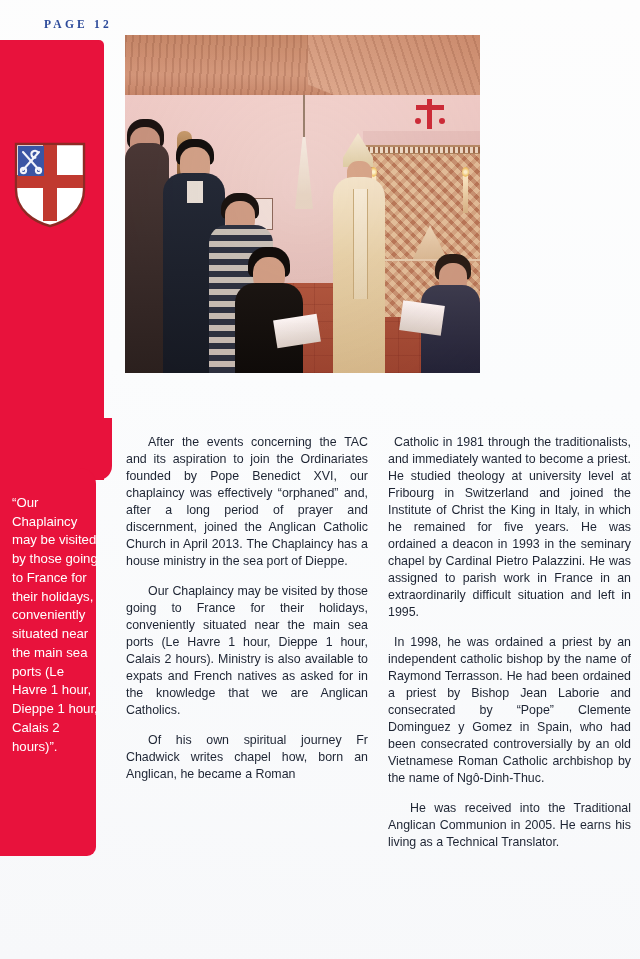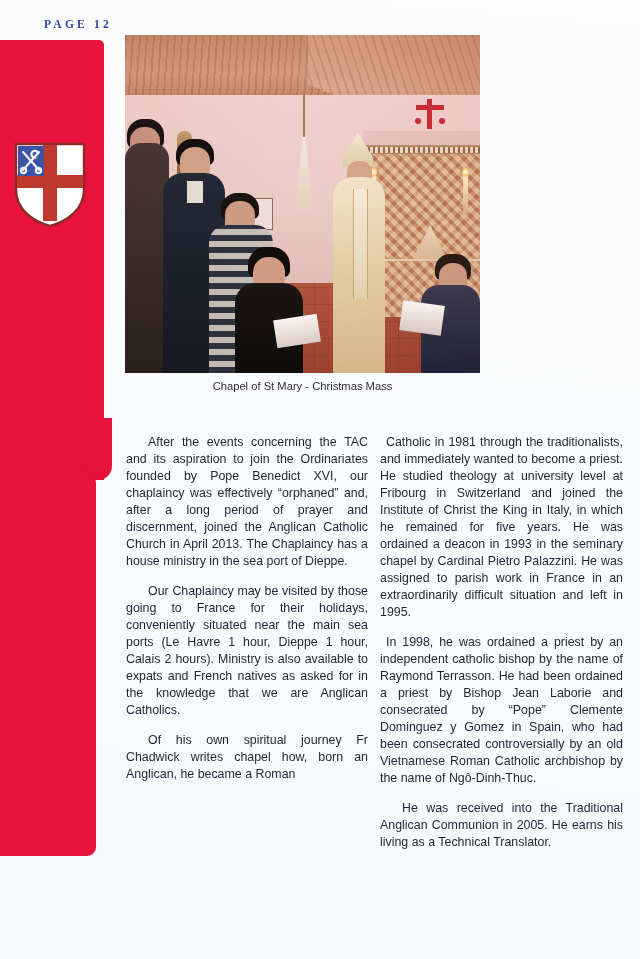--- a/index.html
+++ b/index.html
@@ -306,21 +306,21 @@
     position: absolute;
     top: 434px;
     font-size: 12.4px;
     line-height: 1.37;
     color: #1d2433;
     text-align: justify;
   }
   .col p { margin: 0 0 13px 0; text-indent: 22px; }
   .col p.noindent { text-indent: 6px; }
   .col-left  { left: 126px; width: 242px; }
-  .col-right { left: 380px; width: 243px; }
+  .col-right { left: 388px; width: 243px; }
 </style>
 </head>
 <body>
 
 <div class="page">
 
   <div class="page-header">PAGE 12</div>
 
   <div class="red-banner"></div>
   <div class="red-banner-notch"></div>
@@ -335,20 +335,21 @@
       <g stroke="#f2f4fb" stroke-width="2.1" fill="none" stroke-linecap="round">
         <line x1="9" y1="10" x2="25" y2="28"></line>
         <line x1="25" y1="10" x2="9" y2="28"></line>
         <circle cx="9.5" cy="28.5" r="2.6"></circle>
         <circle cx="24.5" cy="28.5" r="2.6"></circle>
         <path d="M24 11 a3.4 3.4 0 1 0 -2.6 4.6"></path>
       </g>
     </svg>
   </div>
 
+  <div class="pull-quote">“Our Chaplaincy may be visited by those going to France for their holidays, conveniently situated near the main sea ports (Le Havre 1 hour, Dieppe 1 hour, Calais 2 hours)”.</div>
 
   <div class="photo-frame">
     <div class="photo-inner">
       <div class="ph-ceiling"></div>
       <div class="ph-ceiling2"></div>
       <div class="ph-wall"></div>
       <div class="ph-wall-right"></div>
       <div class="ph-floor"></div>
       <div class="ph-statue"></div>
       <div class="ph-pic"></div>
@@ -389,21 +390,20 @@
       <div class="ph-p4"></div>
       <div class="ph-book-l"></div>
       <div class="ph-p5-hair"></div>
       <div class="ph-p5-head"></div>
       <div class="ph-p5"></div>
       <div class="ph-book-r"></div>
       <div class="ph-haze"></div>
     </div>
   </div>
 
-  <div class="photo-caption">Chapel of St Mary - Christmas Mass</div>
 
   <div class="col col-left">
     <p>After the events concerning the TAC and its aspiration to join the Ordinariates founded by Pope Benedict XVI, our chaplaincy was effectively “orphaned” and, after a long period of prayer and discernment, joined the Anglican Catholic Church in April 2013. The Chaplaincy has a house ministry in the sea port of Dieppe.</p>
     <p>Our Chaplaincy may be visited by those going to France for their holidays, conveniently situated near the main sea ports (Le Havre 1 hour, Dieppe 1 hour, Calais 2 hours). Ministry is also available to expats and French natives as asked for in the knowledge that we are Anglican Catholics.</p>
     <p>Of his own spiritual journey Fr Chadwick writes chapel how, born an Anglican, he became a Roman</p>
   </div>
 
   <div class="col col-right">
     <p class="noindent">Catholic in 1981 through the traditionalists, and immediately wanted to become a priest. He studied theology at university level at Fribourg in Switzerland and joined the Institute of Christ the King in Italy, in which he remained for five years. He was ordained a deacon in 1993 in the seminary chapel by Cardinal Pietro Palazzini. He was assigned to parish work in France in an extraordinarily difficult situation and left in 1995.</p>
     <p class="noindent">In 1998, he was ordained a priest by an independent catholic bishop by the name of Raymond Terrasson. He had been ordained a priest by Bishop Jean Laborie and consecrated by “Pope” Clemente Dominguez y Gomez in Spain, who had been consecrated controversially by an old Vietnamese Roman Catholic archbishop by the name of Ngô-Dinh-Thuc.</p>

